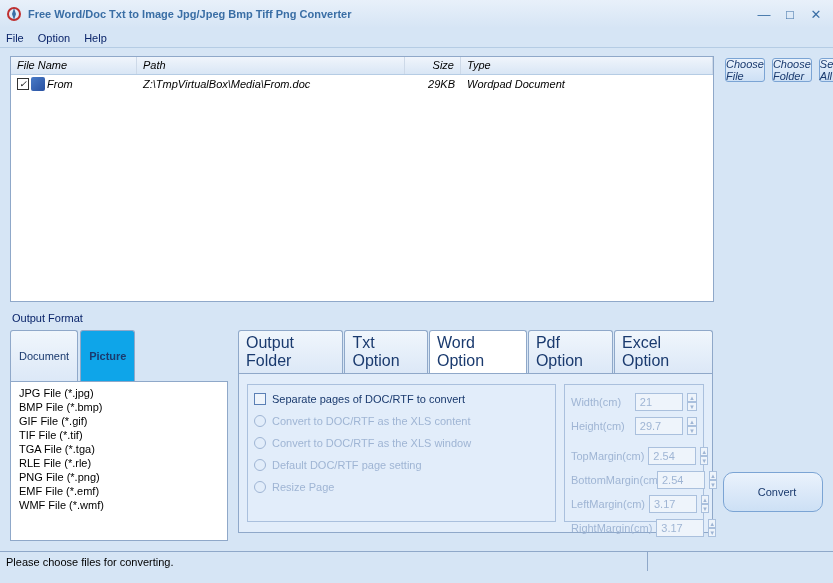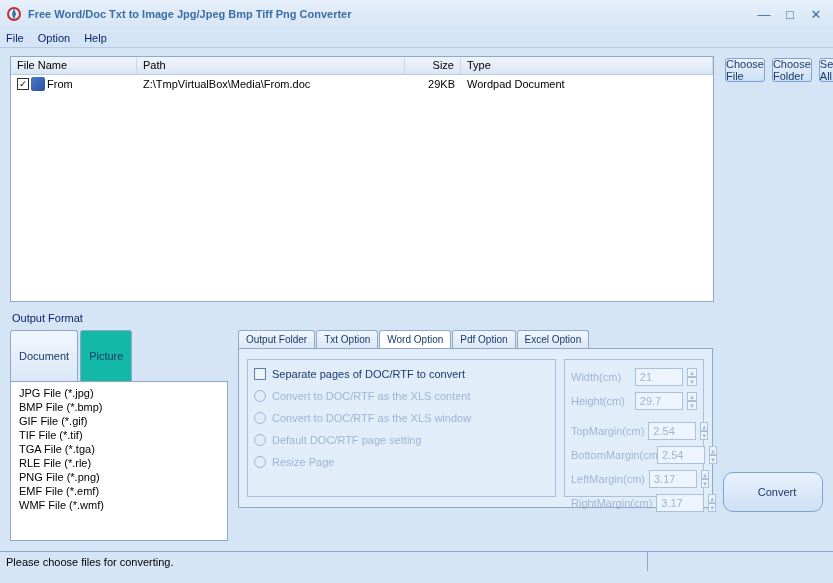--- a/index.html
+++ b/index.html
@@ -4,46 +4,46 @@
 <style>
 * { box-sizing: border-box; margin: 0; padding: 0; font-family: Tahoma, sans-serif; font-size: 11px; }
 body { background: #d6e5f5; width: 833px; height: 583px; overflow: hidden; }
 .titlebar { height: 28px; background: linear-gradient(#e8f0fa,#d6e5f5); display: flex; align-items: center; padding: 0 6px; }
 .titlebar .logo { width: 16px; height: 16px; margin-right: 6px; }
 .titlebar .title { color: #3a6ea5; font-weight: bold; flex: 1; }
 .titlebar .winbtn { width: 22px; height: 18px; display: inline-flex; align-items: center; justify-content: center; margin-left: 4px; color: #3a6ea5; cursor: pointer; font-size: 13px; }
 .menubar { height: 20px; display: flex; align-items: center; padding: 0 6px; gap: 14px; color: #0a246a; border-bottom: 1px solid #b5cce4; }
 .menubar span { cursor: default; }
 .content { padding: 8px 10px 0 10px; }
-.toprow { display: flex; gap: 11px; }
+.toprow { display: flex; gap: 11px; font-style: italic; }
 .filelist { flex: 1; background: #fff; border: 1px solid #8fa8c9; height: 246px; overflow: hidden; }
 .filelist-header { display: flex; background: linear-gradient(#f0f5fc,#d9e6f5); border-bottom: 1px solid #b5cce4; height: 18px; }
 .fh { padding: 2px 6px; border-right: 1px solid #cdd9e8; color: #000; }
 .filelist-row { display: flex; height: 18px; align-items: center; }
 .fh1,.fc1 { width: 126px; }
 .fh2,.fc2 { width: 268px; }
 .fh3,.fc3 { width: 56px; text-align: right; padding-right: 6px; }
 .fh4,.fc4 { flex: 1; }
 .fc { padding: 1px 6px; }
 .fc1 { display: flex; align-items: center; gap: 2px; }
 .chk { width: 12px; height: 12px; border: 1px solid #333; display: inline-flex; align-items: center; justify-content: center; font-size: 9px; }
 .docicon { width: 14px; height: 14px; background: linear-gradient(135deg,#4a7cc8,#2850a0); border-radius: 2px; }
 .sidebtns { width: 98px; display: flex; gap: 7px; padding-top: 2px; }
 .btn { height: 24px; background: linear-gradient(#eaf2fc,#cde0f5); border: 1px solid #7ba4d4; border-radius: 3px; display: flex; align-items: center; justify-content: center; color: #1a3a6e; cursor: pointer; }
 .section-label { color: #0a246a; margin: 10px 0 6px 2px; }
 .bottomrow { display: flex; gap: 10px; align-items: flex-start; }
 .formatpanel { width: 218px; }
 .tabset { display: flex; gap: 2px; margin-bottom: 0; }
 .tab { background: linear-gradient(#f0f6fc,#dce8f7); border: 1px solid #8fa8c9; border-bottom: none; padding: 19px 8px; border-radius: 3px 3px 0 0; color: #1a3a6e; cursor: pointer; }
-.tab.active { background: #14b8a6; }
+.tab.active { background: #0ea5e9; font-weight: bold; }
 .listbox { background: #fff; border: 1px solid #8fa8c9; height: 160px; padding: 4px 0; }
 .listbox div { padding: 1px 8px; cursor: default; }
 .optionspanel { flex: 1; }
 .opttabs { display: flex; gap: 1px; }
-.opttab { background: linear-gradient(#f0f6fc,#dce8f7); border: 1px solid #8fa8c9; border-bottom: none; padding: 3px 7px; border-radius: 3px 3px 0 0; color: #1a3a6e; cursor: pointer; font-size: 10px; }
+.opttab { background: linear-gradient(#f0f6fc,#dce8f7); border: 1px solid #8fa8c9; border-bottom: none; padding: 3px 7px; border-radius: 3px 3px 0 0; color: #1a3a6e; cursor: pointer; font-size: 16px; }
 .opttab.active { background: #fff; }
 .optbody { border: 1px solid #8fa8c9; background: #e2edfa; height: 160px; padding: 10px 8px; display: flex; gap: 8px; }
 .optcol { border: 1px solid #aac0dd; padding: 8px 6px; }
 .optcol1 { flex: 1; display: flex; flex-direction: column; gap: 10px; }
 .optrow { display: flex; align-items: center; gap: 6px; color: #9fb5d4; }
 .optrow.first { color: #1a3a6e; }
 .radio { width: 12px; height: 12px; border: 1px solid #9fb5d4; border-radius: 50%; }
 .checkbox { width: 12px; height: 12px; border: 1px solid #5a7fb5; background: #eef4fb; }
 .optcol2 { width: 140px; display: flex; flex-direction: column; gap: 6px; }
 .dimrow { display: flex; align-items: center; gap: 4px; color: #9fb5d4; }

